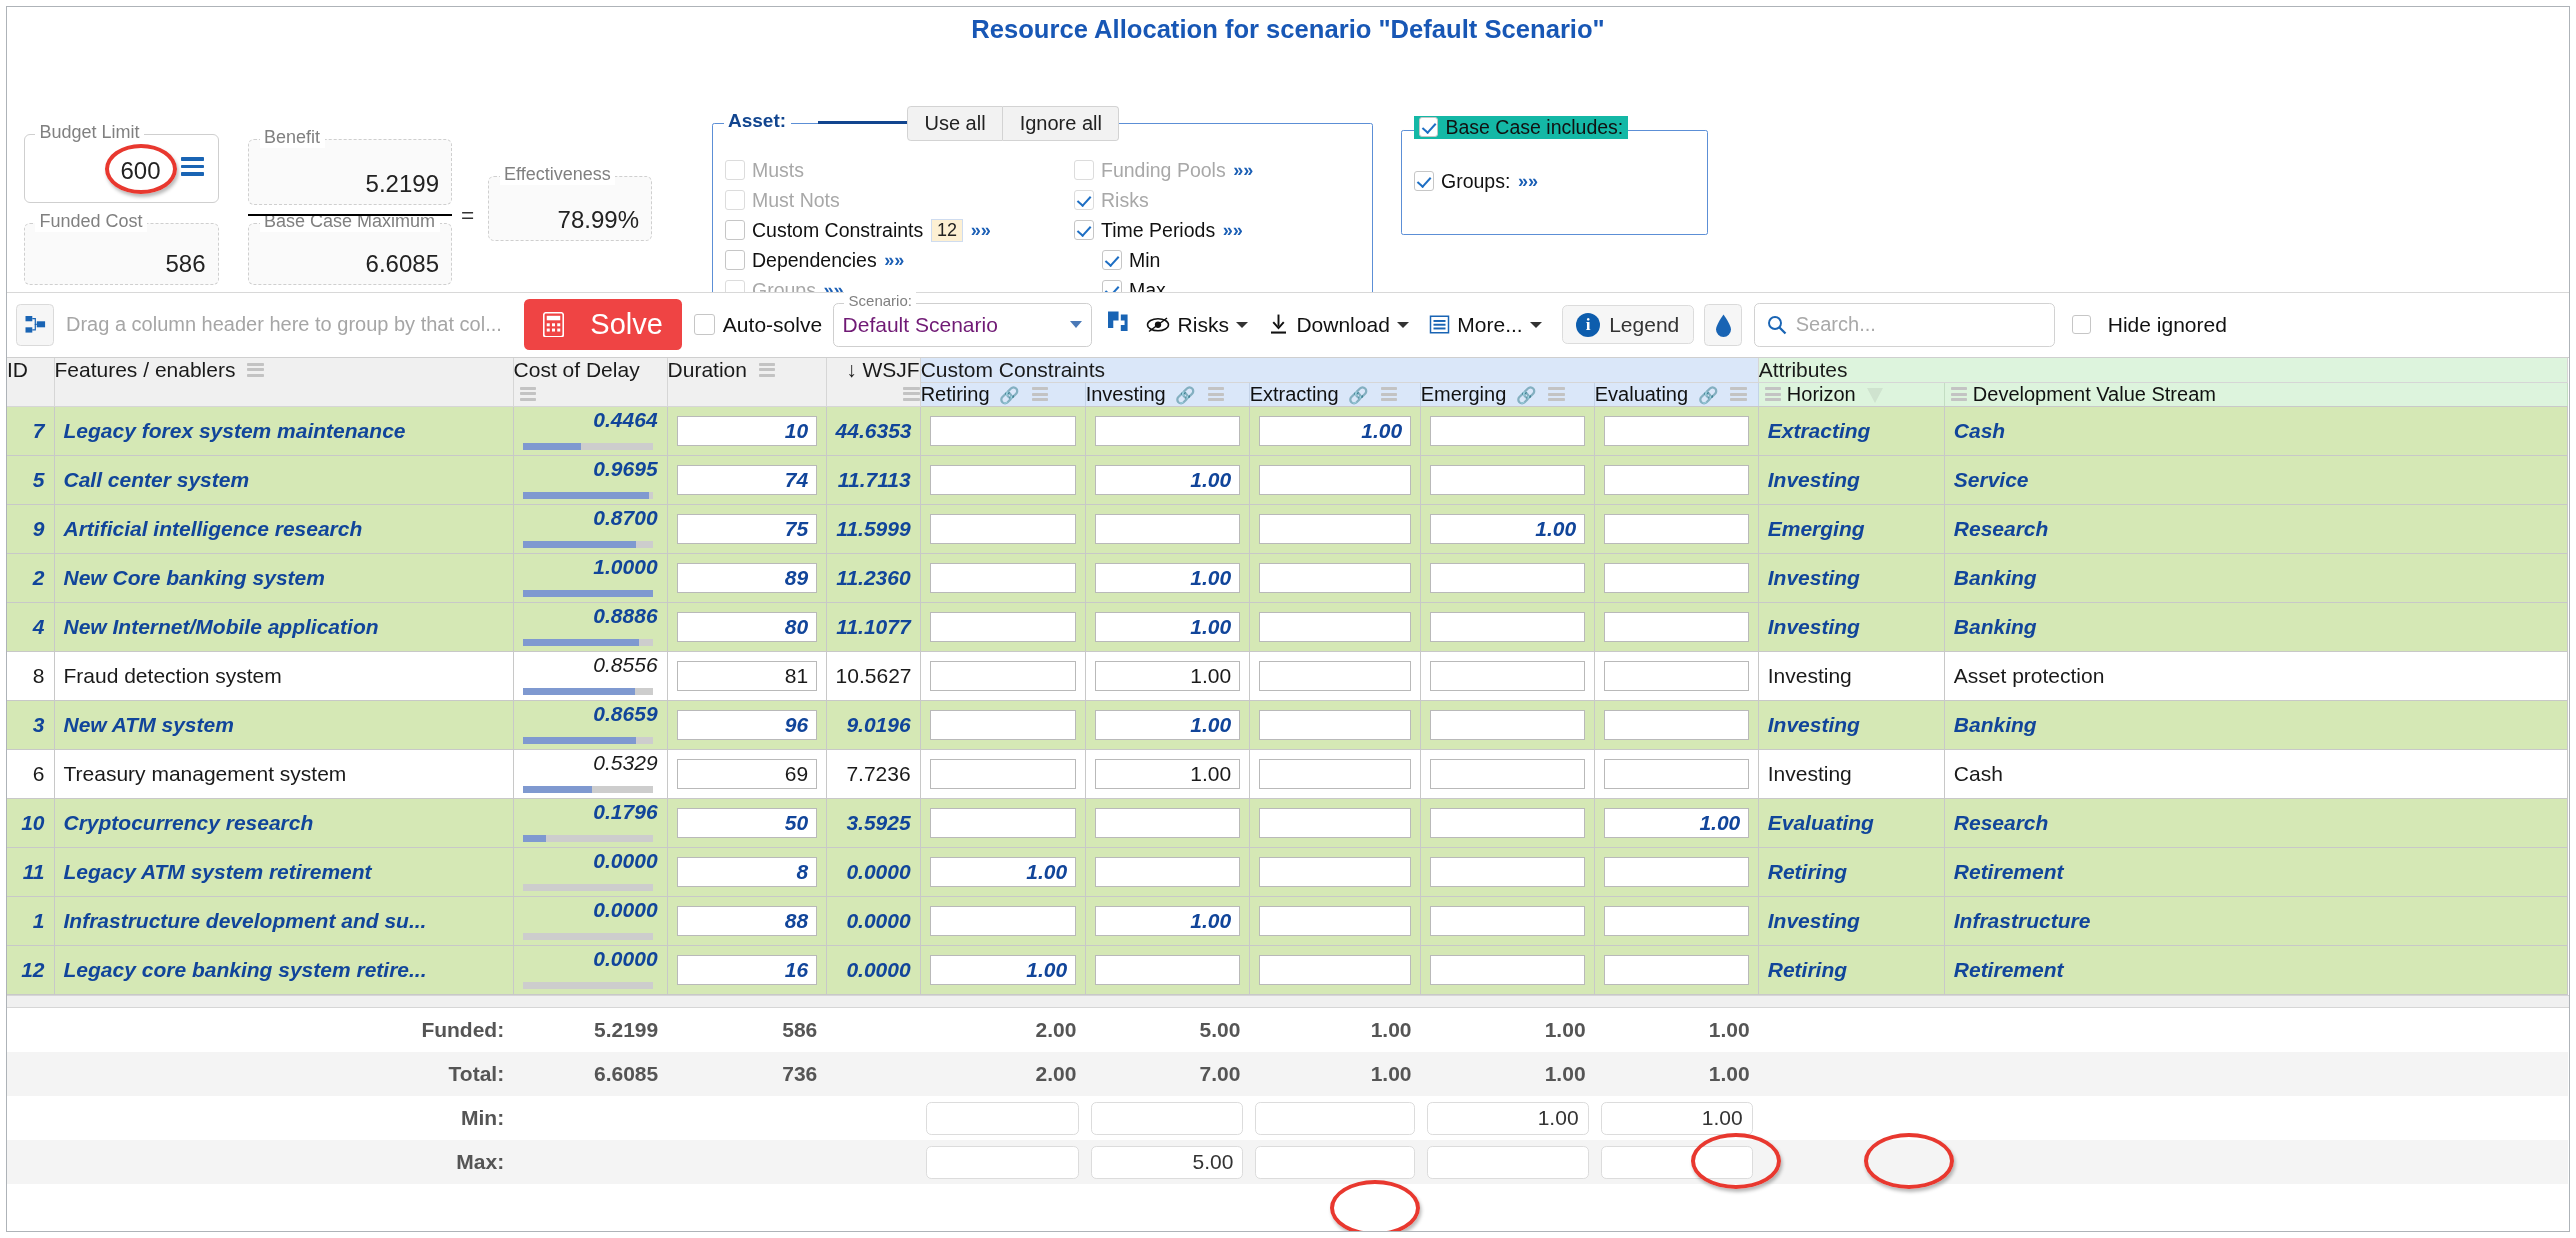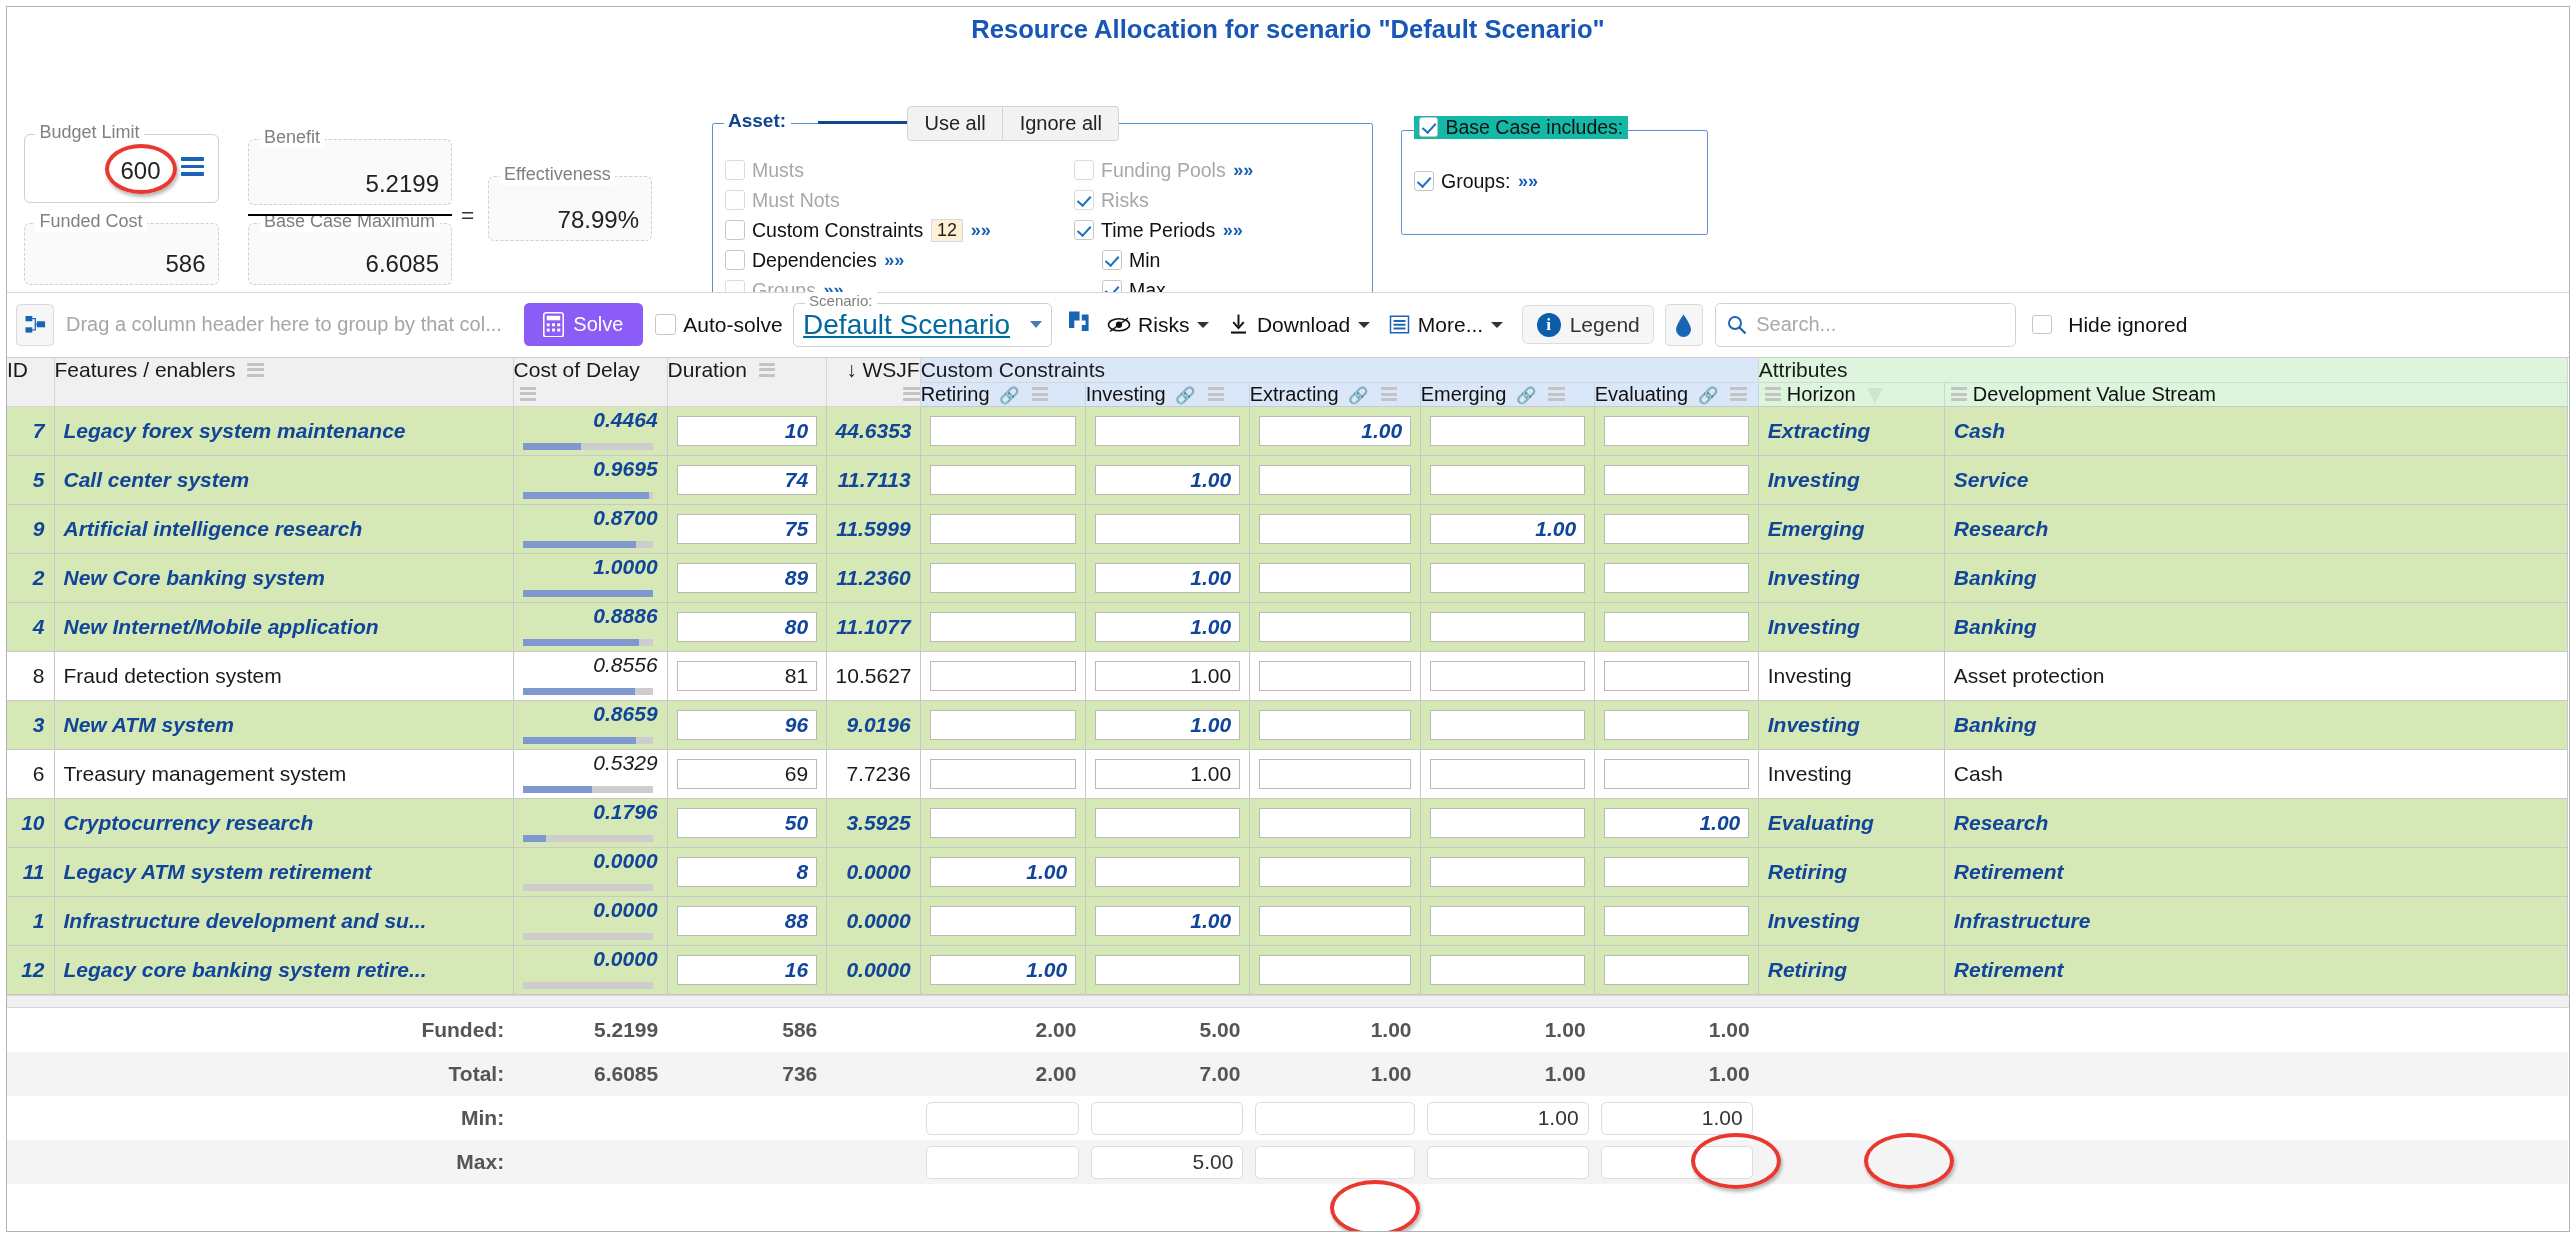--- a/index.html
+++ b/index.html
@@ -100,33 +100,33 @@
   }
   .tb-iconbtn {
     width:38px; height:42px; border:0.8px solid #dadada; border-radius:4.5px;
     background:#f6f6f6; display:flex; align-items:center; justify-content:center;
     margin-right:12px; flex:0 0 auto;
   }
   .groupby {
     color:#a6a6a6; font-size:20px; flex:0 0 auto; margin-right:22px;
   }
   .solvebtn {
-    background:#8b5cf6; color:#fff; border:none; border-radius:5.3px;
-    font-size:20px; padding:9px 19.5px; display:flex; align-items:center; gap:9px;
+    background:#ef4444; color:#fff; border:none; border-radius:5.3px;
+    font-size:29px; padding:9px 19.5px; display:flex; align-items:center; gap:26px;
     flex:0 0 auto; margin-right:12px;
   }
   .autosolve { display:flex; align-items:center; font-size:21px; color:#111; flex:0 0 auto; margin-right:10.5px;}
   .autosolve .cbox { width:21px; height:21px;}
   .scenariofs {
     position:relative; border:0.8px solid #cfcfcf; border-radius:5.3px;
     height:44px; width:259px; flex:0 0 auto; margin-right:10.5px;
     display:flex; align-items:center; padding:0 9px; background:#fff;
   }
   .scenariofs .fs-label { top:-11.3px; font-size:15px; }
-  .scenariofs .sel { font-size:28px; color:#0369a1; flex:1;text-decoration:underline; }
+  .scenariofs .sel { font-size:21px; color:#701a75; flex:1; }
   .caret { width:0;height:0;border-left:6.8px solid transparent;border-right:6.8px solid transparent;border-top:7.5px solid #4a79b7;}
   .tb-item {
     display:flex; align-items:center; gap:7.5px; font-size:21px; color:#111;
     flex:0 0 auto; margin-right:19.5px; white-space:nowrap;
   }
   .tb-caret { width:0;height:0;border-left:6px solid transparent;border-right:6px solid transparent;border-top:6.8px solid #333;}
   .legendbtn {
     display:flex; align-items:center; gap:9px; font-size:21px; color:#333;
     border:0.8px solid #dcdcdc; border-radius:5.3px; background:#f6f6f6;
     padding:6.8px 13.5px; flex:0 0 auto; margin-right:10.5px;

